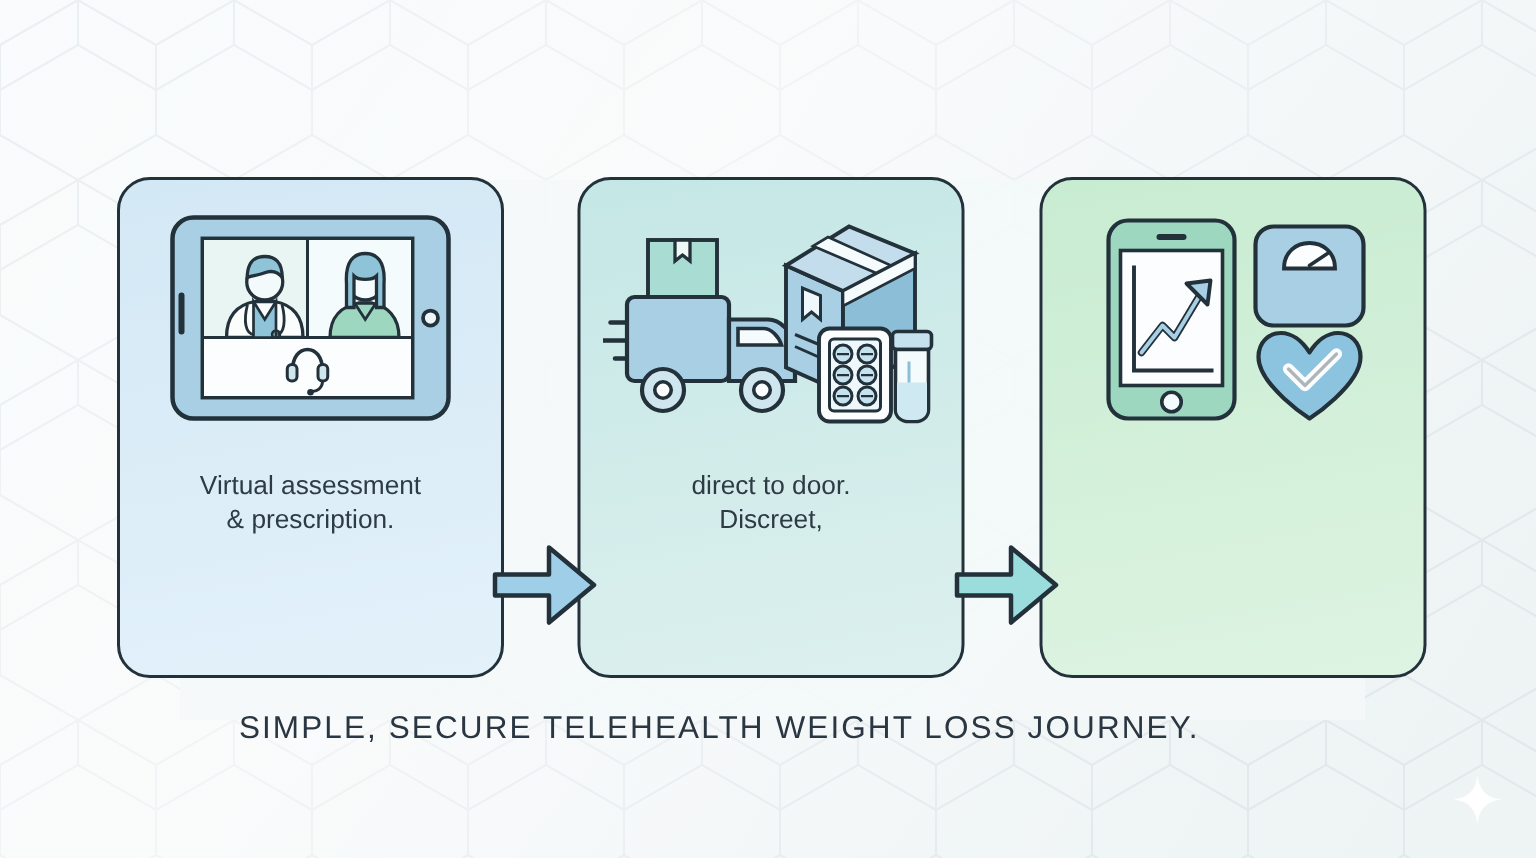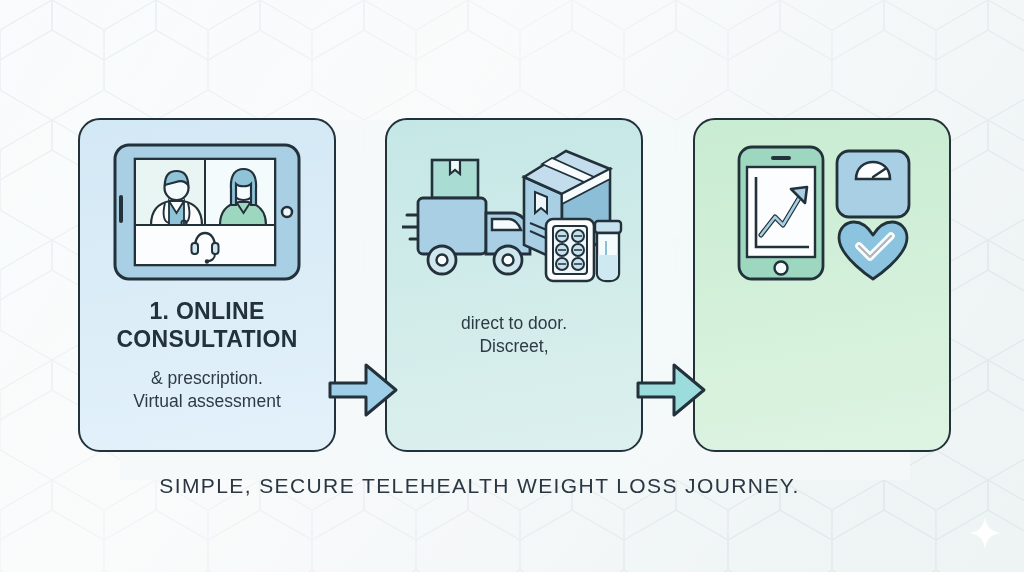--- a/index.html
+++ b/index.html
@@ -194,27 +194,23 @@
           <g>
             <rect x="29" y="89" width="138" height="38" fill="#fbfdfe"></rect>
             <path d="M88 110 C88 101 92.5 96 98 96 C103.5 96 108 101 108 110" fill="none" stroke="#22313a" stroke-width="2.4"></path>
             <rect x="84.5" y="106" width="6.5" height="11" rx="3" fill="#cfe6ef" stroke="#22313a" stroke-width="2"></rect>
             <rect x="105" y="106" width="6.5" height="11" rx="3" fill="#cfe6ef" stroke="#22313a" stroke-width="2"></rect>
             <path d="M108 117 C108 122 104 124 101 124" fill="none" stroke="#22313a" stroke-width="2"></path>
             <circle cx="100" cy="124.5" r="2.2" fill="#22313a"></circle>
           </g>
         </svg>
       </div>
-      <div class="card-title">
-        <div>1. ONLINE</div>
-        <div>CONSULTATION</div>
-      </div>
       <div class="card-sub">
+        <div>Virtual assessment</div>
         <div>&amp; prescription.</div>
-        <div>Virtual assessment</div>
       </div>
     </div>
 
     <div class="card card-2">
       <div class="icon-area">
         <svg width="225" height="150" viewBox="0 0 225 150">
 
           <g stroke="#22313a" stroke-width="3" stroke-linecap="round">
             <line x1="5" y1="78" x2="42" y2="78"></line>
             <line x1="0" y1="90" x2="42" y2="90"></line>

